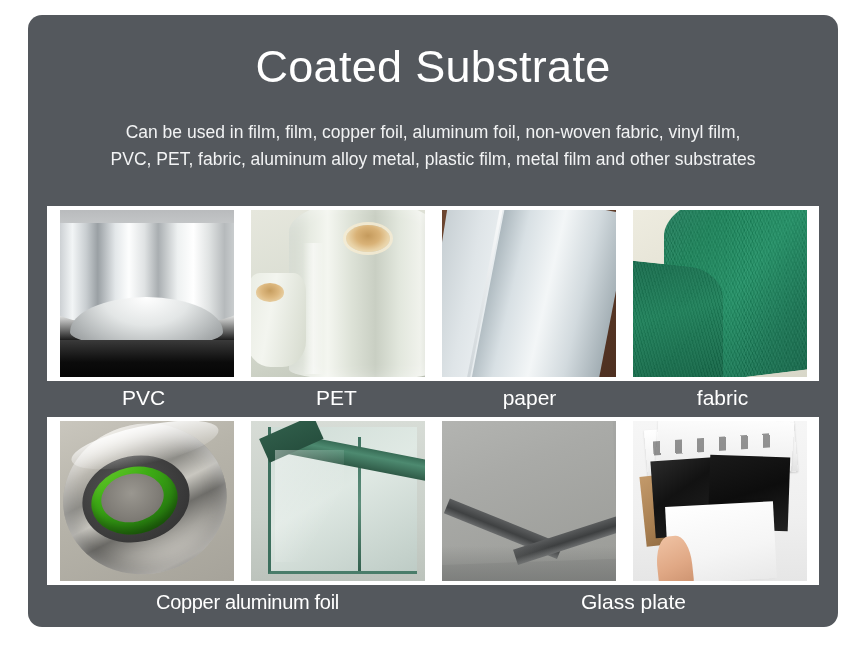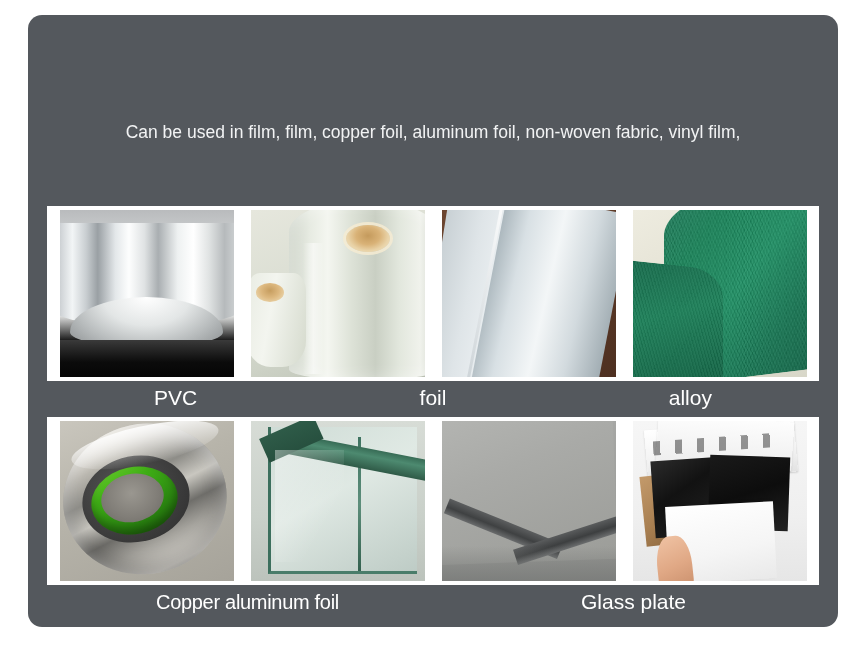--- a/index.html
+++ b/index.html
@@ -361,23 +361,25 @@
     transform: rotate(-6deg);
   }
 </style>
 </head>
 <body>
 
 <div id="root">
 
   <div class="panel">
 
+    <div class="title">Coated Substrate</div>
 
     <div class="subtitle">
       <span class="line">Can be used in film, film, copper foil, aluminum foil, non-woven fabric,  vinyl film,</span>
+      <span class="line">PVC, PET, fabric, aluminum alloy metal, plastic film, metal film and other substrates</span>
     </div>
 
     <div class="row row-1">
 
       <div class="cell">
         <div class="thumb">
           <div class="ph pvc-bg"></div>
           <div class="pvc-roll"></div>
           <div class="pvc-fold"></div>
           <div class="pvc-dark"></div>
@@ -410,22 +412,23 @@
           <div class="fab-cream"></div>
           <div class="fab-sheet"></div>
           <div class="fab-fold"></div>
         </div>
       </div>
 
     </div>
 
     <div class="labels labels-1">
       <div class="label">PVC</div>
-      <div class="label">foil</div>
-      <div class="label">alloy</div>
+      <div class="label">PET</div>
+      <div class="label">paper</div>
+      <div class="label">fabric</div>
     </div>
 
     <div class="row row-2">
 
       <div class="cell">
         <div class="thumb">
           <div class="ph foil-bg"></div>
           <div class="foil-outer"></div>
           <div class="foil-ring"></div>
           <div class="foil-core"></div>

